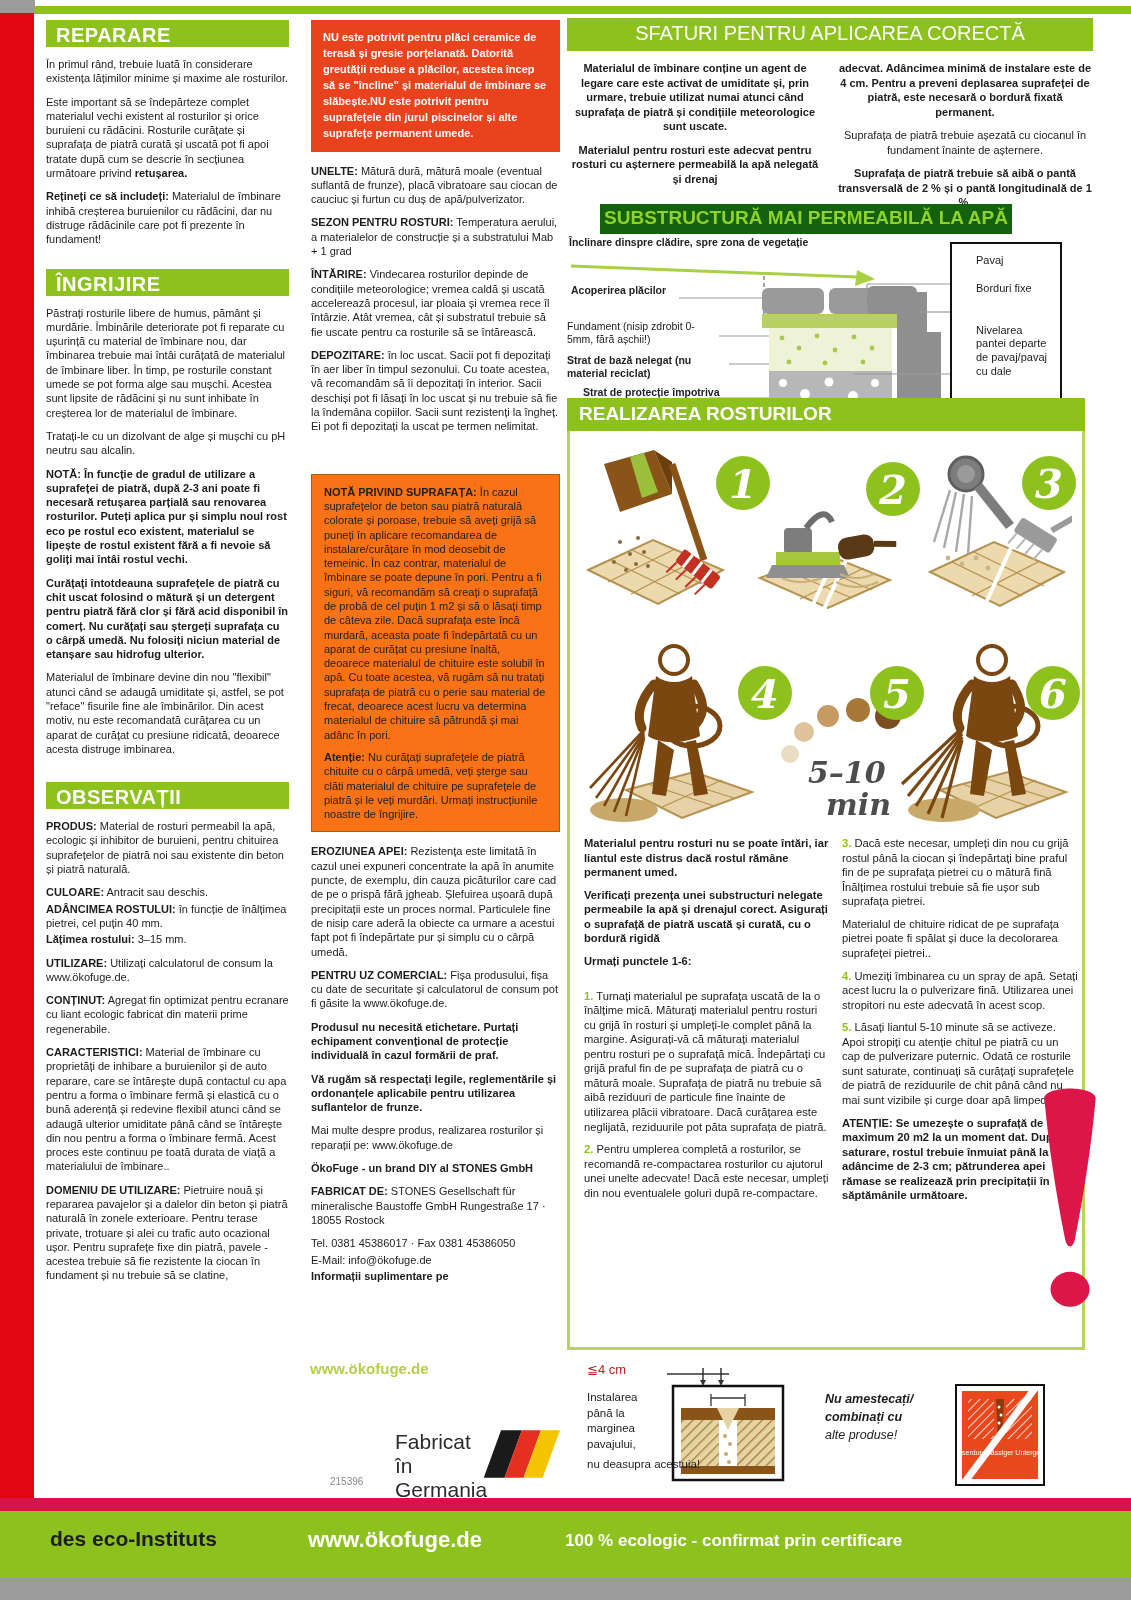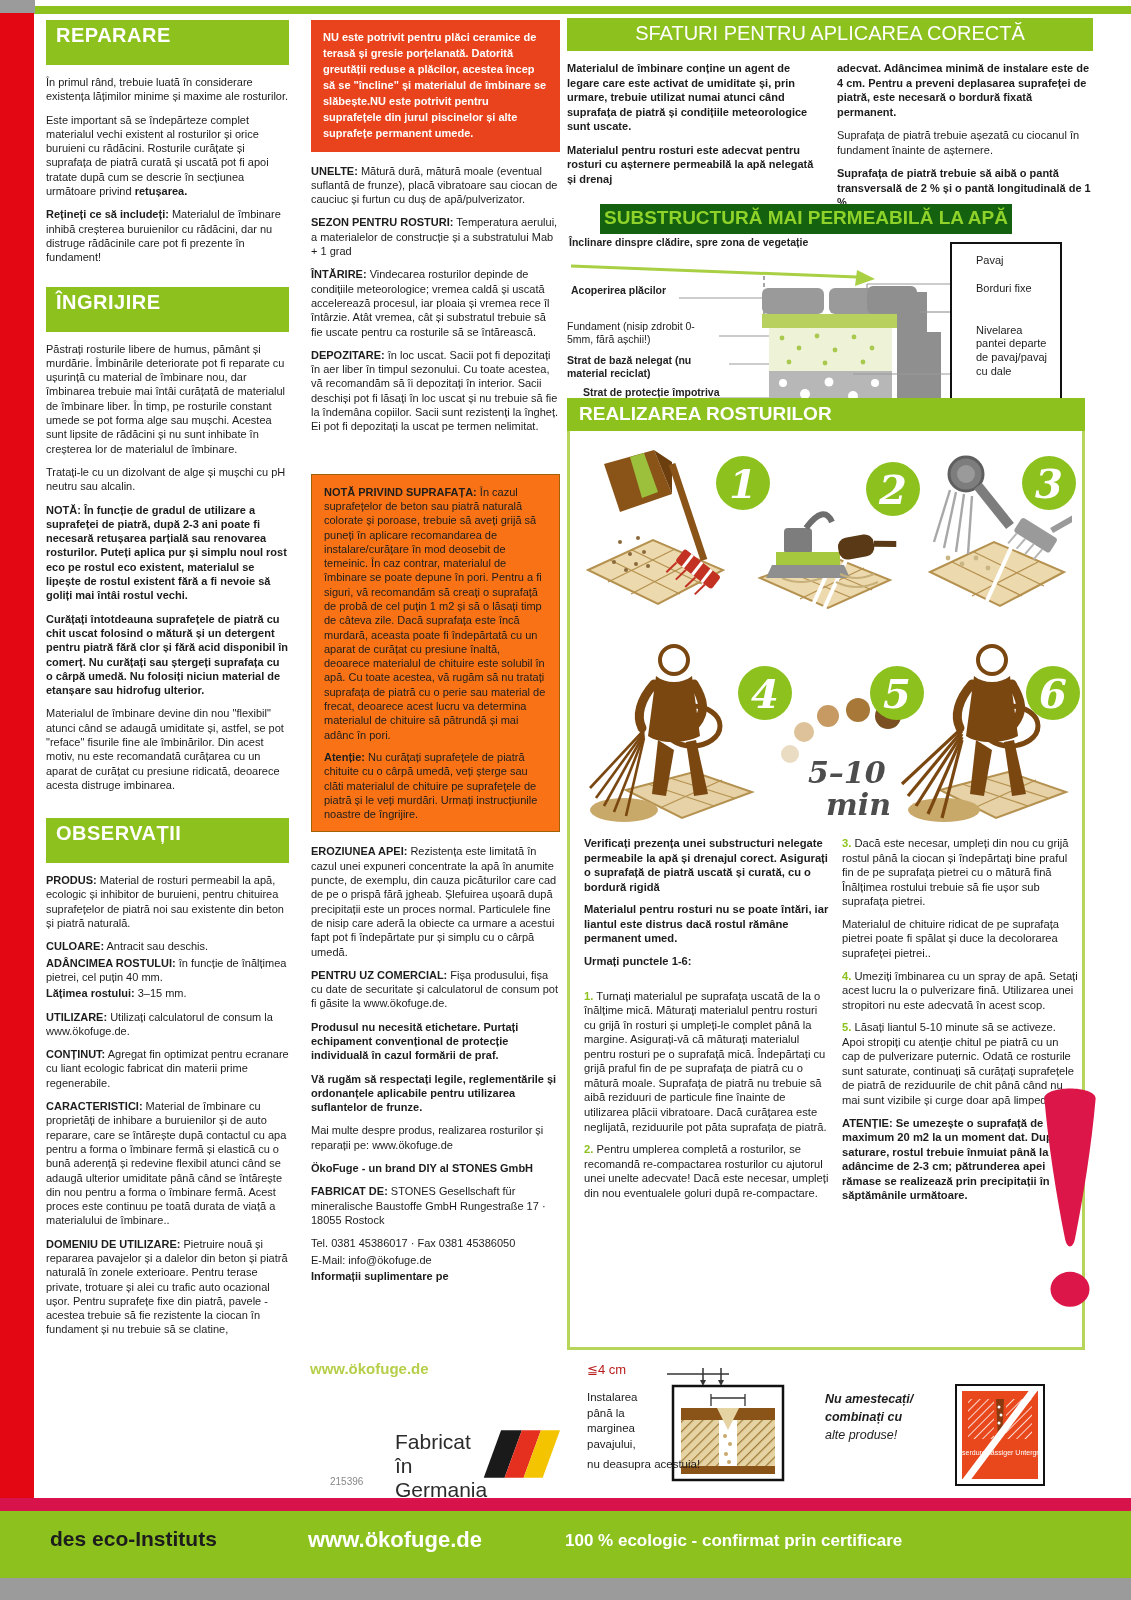--- a/index.html
+++ b/index.html
@@ -15,35 +15,35 @@
   .f-left{position:absolute;left:50px;top:1527px;font-size:21px;font-weight:bold;color:#1c1c1c;text-align:center;}
   .f-center{position:absolute;left:308px;top:1527px;font-size:22px;font-weight:bold;color:#fff;}
   .f-right{position:absolute;left:565px;top:1531px;font-size:17px;font-weight:bold;color:#fff;}
 
   .col{position:absolute;}
   .col-left{left:46px;top:20px;width:243px;}
   .col-mid{left:311px;top:20px;width:249px;}
   .col-right{left:567px;top:18px;width:526px;height:1462px;}
 
   .hdr{background:#8dc21e;color:#fff;font-weight:bold;font-size:20px;letter-spacing:.5px;
-       padding:4px 10px 18px;margin:0 0 10px;}
+       padding:4px 10px 0;margin:0 0 10px;}
   p{margin:0 0 9px;font-size:11px;line-height:1.3;}
   .col-left p,.col-mid p{text-align:left;}
   b.lead{font-weight:bold;}
   .bold{font-weight:bold;}
 
   .warn-box{background:#e8431c;color:#fff;font-weight:bold;font-size:11px;line-height:1.45;
             padding:10px 12px;margin:0 0 12px;}
   .yellow-box{background:#f97316;border:1px solid #a16207;padding:10px 12px;margin:40px 0 12px;}
   .yellow-box p{margin:0 0 8px;}
 
   .hdr-center{background:#8dc21e;color:#fff;text-align:center;font-weight:normal;font-size:20px;
               padding:4px 0 6px;margin:0 0 10px;}
   .two-col{display:flex;gap:14px;}
-  .two-col>div{width:50%;}
+  .two-col>div{width:50%;text-align:center;}
   .two-col p{font-size:11px;line-height:1.32;}
 
   .hdr-dark{position:absolute;left:33px;top:186px;width:412px;background:#14610f;color:#8fd32a;
             text-align:center;font-weight:bold;font-size:19px;padding:3px 0 5px;}
 
   .diagram{position:absolute;left:0;top:218px;width:526px;height:182px;}
   .dlabel{position:absolute;font-size:10.5px;font-weight:bold;line-height:1.25;color:#222;}
   .legend{position:absolute;left:383px;top:6px;width:112px;height:158px;border:2px solid #111;
           background:#fff;box-sizing:border-box;padding:10px 8px;font-size:11px;}
   .legend div{margin-bottom:14px;line-height:1.25;padding-left:16px;}
@@ -390,22 +390,22 @@
               <line x1="62" y1="93" x2="8" y2="158"></line>
             <line x1="62" y1="96" x2="16" y2="168"></line>
               <line x1="62" y1="99" x2="28" y2="176"></line>
             <line x1="62" y1="102" x2="42" y2="180"></line>
           </g>
         </svg>
       </div>
       <div class="badge" style="left:456px;top:238px">6</div>
 
       <div class="steps steps-l">
+        <p class="bold">Materialul pentru rosturi nu se poate întări, iar liantul este distrus dacă rostul rămâne permanent umed.</p>
         <p class="bold">Verificați prezența unei substructuri nelegate permeabile la apă și drenajul corect. Asigurați o suprafață de piatră uscată și curată, cu o bordură rigidă</p>
-        <p class="bold">Materialul pentru rosturi nu se poate întări, iar liantul este distrus dacă rostul rămâne permanent umed.</p>
         <p class="bold" style="margin-bottom:20px">Urmați punctele 1-6:</p>
         <p><span class="stepnum">1.</span><span> Turnați materialul pe suprafața uscată de la o înălțime mică. Măturați materialul pentru rosturi cu grijă în rosturi și umpleți-le complet până la margine. Asigurați-vă că măturați materialul pentru rosturi pe o suprafață mică. Îndepărtați cu grijă praful fin de pe suprafața de piatră cu o mătură moale. Suprafața de piatră nu trebuie să aibă reziduuri de particule fine înainte de utilizarea plăcii vibratoare. Dacă curățarea este neglijată, reziduurile pot păta suprafața de piatră.</span></p>
         <p><span class="stepnum">2.</span><span> Pentru umplerea completă a rosturilor, se recomandă re-compactarea rosturilor cu ajutorul unei unelte adecvate! Dacă este necesar, umpleți din nou eventualele goluri după re-compactare.</span></p>
       </div>
       <div class="steps steps-r">
         <p><span class="stepnum">3.</span><span> Dacă este necesar, umpleți din nou cu grijă rostul până la ciocan și îndepărtați bine praful fin de pe suprafața pietrei cu o mătură fină Înălțimea rostului trebuie să fie ușor sub suprafața pietrei.</span></p>
         <p>Materialul de chituire ridicat de pe suprafața pietrei poate fi spălat și duce la decolorarea suprafeței pietrei..</p>
         <p><span class="stepnum">4.</span><span> Umeziți îmbinarea cu un spray de apă. Setați acest lucru la o pulverizare fină. Utilizarea unei stropitori nu este adecvată în acest scop.</span></p>
         <p><span class="stepnum">5.</span><span> Lăsați liantul 5-10 minute să se activeze. Apoi stropiți cu atenție chitul pe piatră cu un cap de pulverizare puternic. Odată ce rosturile sunt saturate, continuați să curățați suprafețele de piatră de reziduurile de chit până când nu mai sunt vizibile și curge doar apă limpede.</span></p>
         <p><b class="lead">ATENȚIE:</b><span class="bold"> Se umezește o suprafață de maximum 20 m2 la un moment dat. După saturare, rostul trebuie înmuiat până la o adâncime de 2-3 cm; pătrunderea apei rămase se realizează prin precipitații în săptămânile următoare.</span></p>

